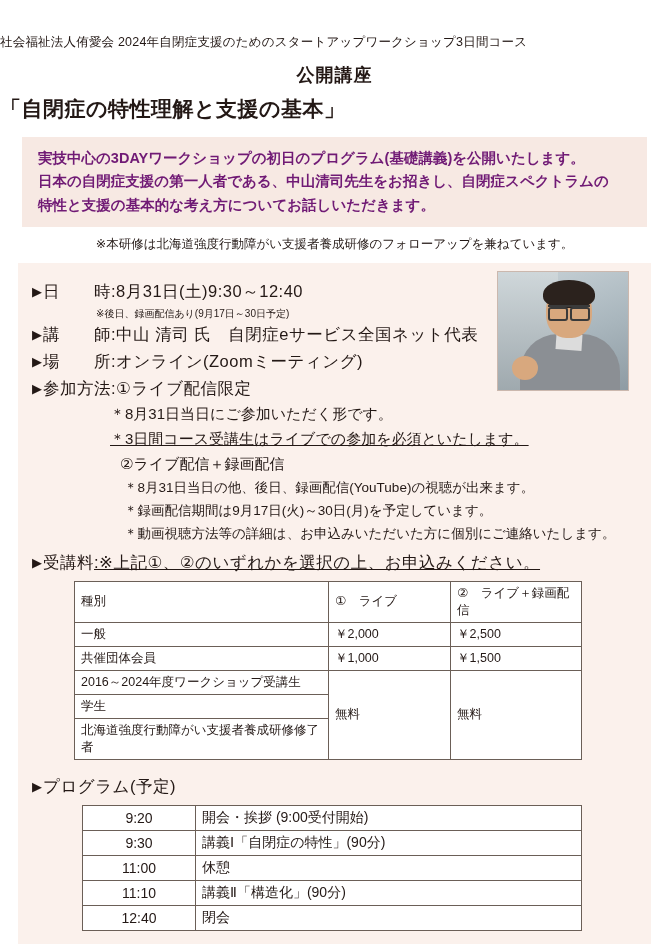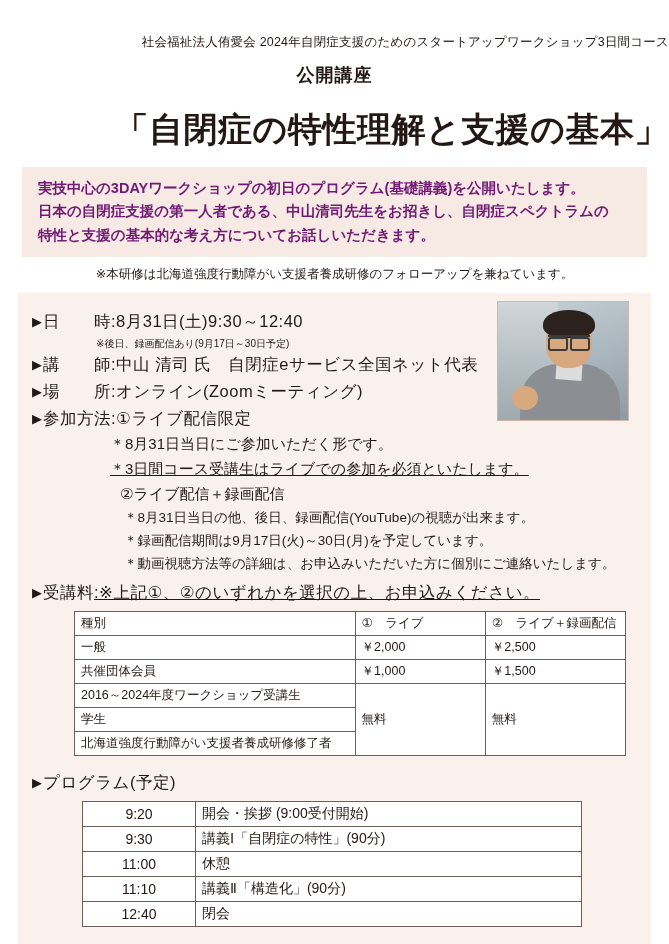--- a/index.html
+++ b/index.html
@@ -15,38 +15,38 @@
     overflow: hidden;
   }
   .page {
     position: relative;
     width: 669px;
     height: 944px;
     box-sizing: border-box;
     padding: 0;
   }
   .org-line {
-    text-align: right;
+    text-align: left;
     font-size: 12.5px;
     letter-spacing: 0.2px;
     margin-top: 34px;
     color: #231815;
   }
   .kouza {
     text-align: center;
     font-size: 18px;
     font-weight: bold;
     margin-top: 12px;
     letter-spacing: 1px;
   }
   .main-title {
-    text-align: right;
-    font-size: 34px;
+    text-align: left;
+    font-size: 21px;
     font-weight: bold;
-    margin-top: 20px;
+    margin-top: 8px;
     letter-spacing: 0.5px;
   }
   .lead-box {
     margin: 14px 22px 0 22px;
     background: #f7e9e3;
     padding: 10px 14px 10px 16px;
     font-size: 14.5px;
     line-height: 1.62;
     font-weight: bold;
     color: #701a75;
@@ -180,21 +180,21 @@
     margin-top: 6px;
   }
   table {
     border-collapse: collapse;
     font-size: 12.5px;
     margin-left: 42px;
     margin-top: 7px;
     background: #ffffff;
   }
   table.fee {
-    width: 552px;
+    width: 508px;
   }
   table.fee td, table.fee th {
     border: 1px solid #6b5f57;
     padding: 3px 6px;
     text-align: left;
     font-weight: normal;
     height: 17px;
   }
   table.fee .c-kind { width: 270px; }
   table.fee .c-a { width: 118px; }

